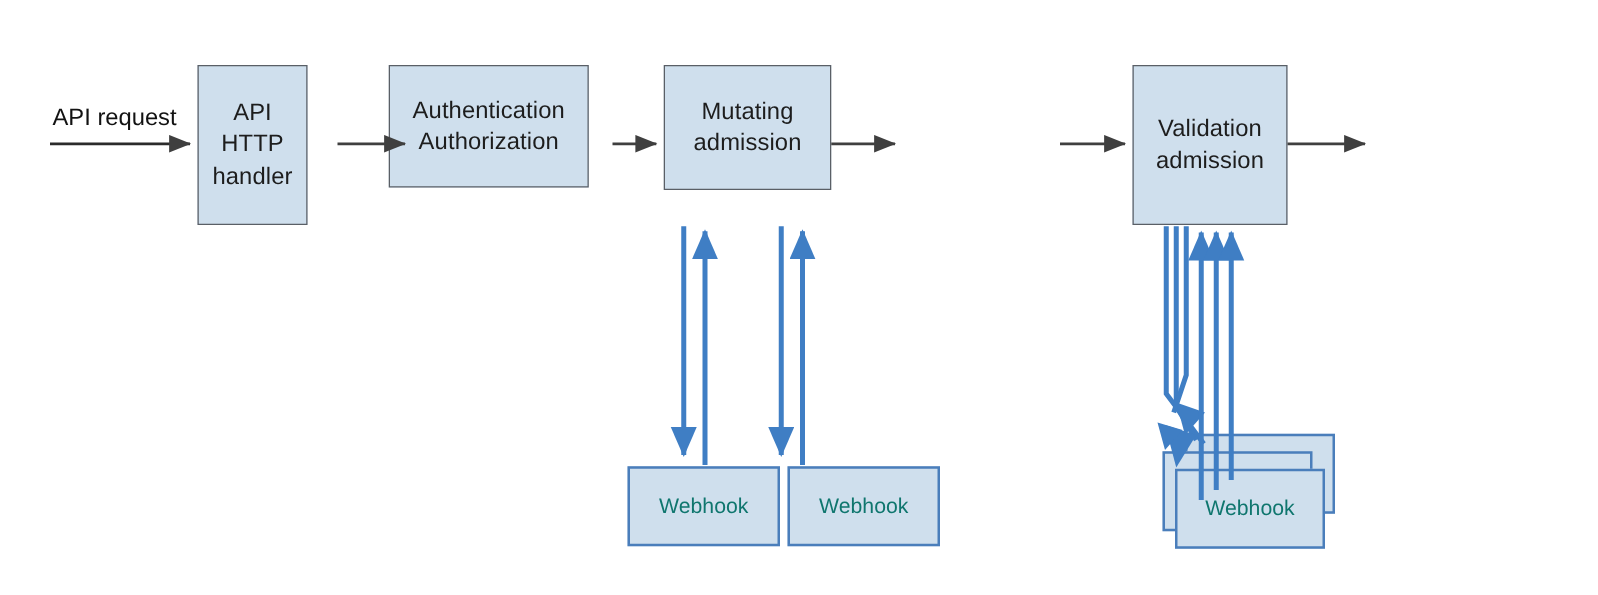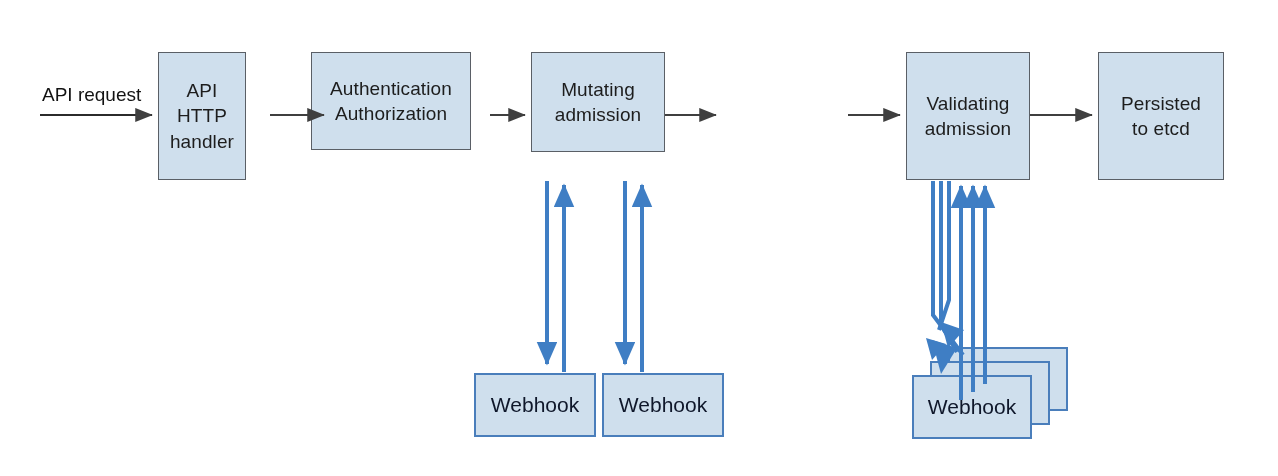--- a/index.html
+++ b/index.html
@@ -37,23 +37,24 @@
   }
   .webhook-box {
     position: absolute;
     box-sizing: border-box;
     background: #cfdfed;
     border: 2px solid #4a7ebb;
     display: flex;
     align-items: center;
     justify-content: center;
     text-align: center;
-    color: #0f172a;
-    font-size: 21px;
+    color: #0f766e;
+    font-size: 17px;
     font-family: "Liberation Sans", sans-serif;
+    margin-left: 28px;
   }
   .webhook-ghost {
     position: absolute;
     box-sizing: border-box;
     background: #cfdfed;
     border: 2px solid #4a7ebb;
   }
   .entry-label {
     position: absolute;
     font-size: 19px;
@@ -81,25 +82,23 @@
 HTTP
 handler</div>
 
   <div class="stage-box" style="left:311px; top:52px; width:160px; height:98px;">Authentication
 Authorization</div>
 
   <div class="stage-box" style="left:531px; top:52px; width:134px; height:100px;">Mutating
 admission</div>
 
 
-  <div class="stage-box" style="left:906px; top:52px; width:124px; height:128px;">Validating
+  <div class="stage-box" style="left:906px; top:52px; width:124px; height:128px;">Validation
 admission</div>
 
-  <div class="stage-box" style="left:1098px; top:52px; width:126px; height:128px;">Persisted
-to etcd</div>
 
   <div class="webhook-ghost" style="left:948px; top:347px; width:120px; height:64px;"></div>
   <div class="webhook-ghost" style="left:930px; top:361px; width:120px; height:64px;"></div>
 
   <div class="webhook-box" style="left:474px; top:373px; width:122px; height:64px;">Webhook</div>
 
   <div class="webhook-box" style="left:602px; top:373px; width:122px; height:64px;">Webhook</div>
 
   <div class="webhook-box" style="left:912px; top:375px; width:120px; height:64px;">Webhook</div>
 

